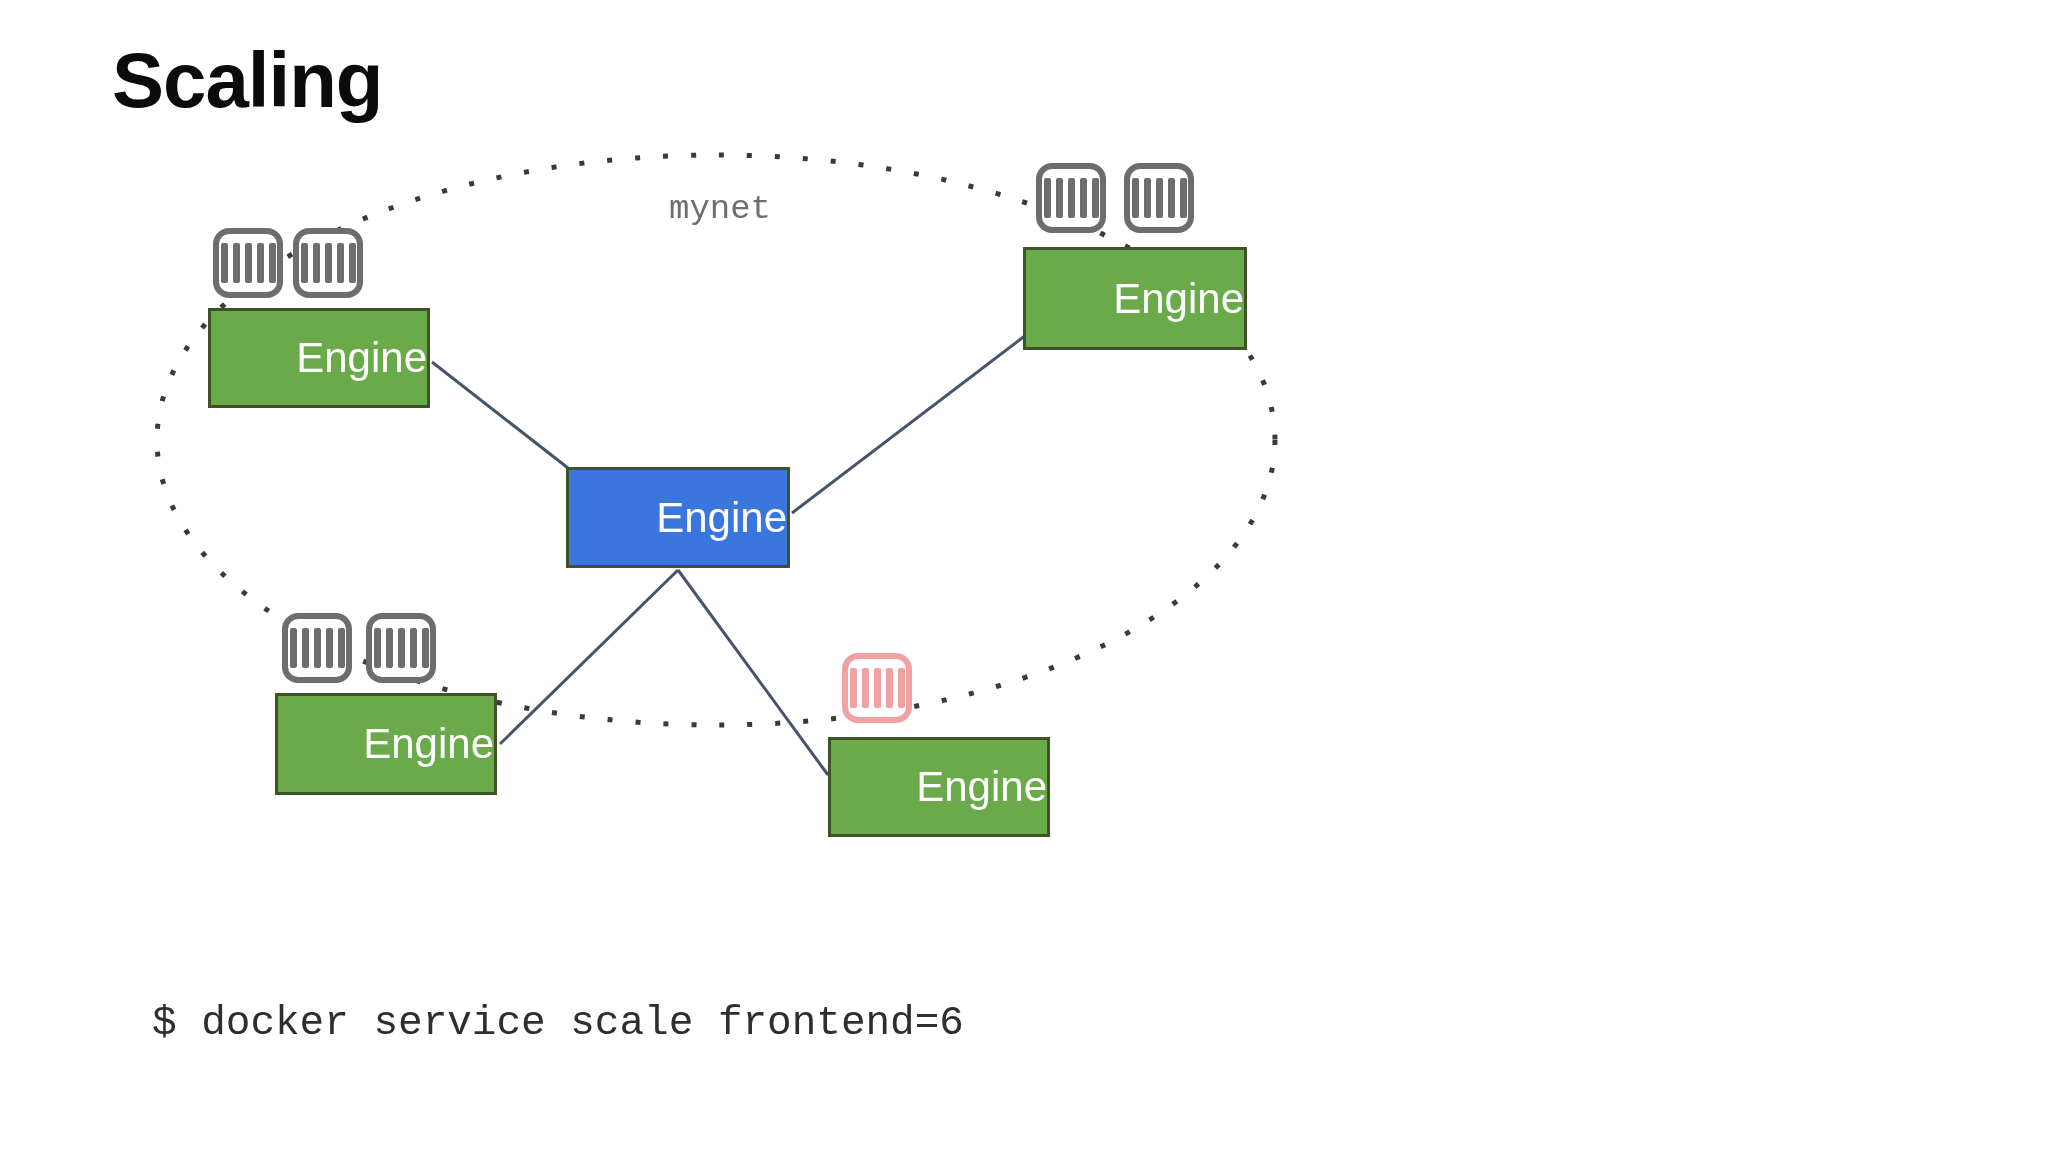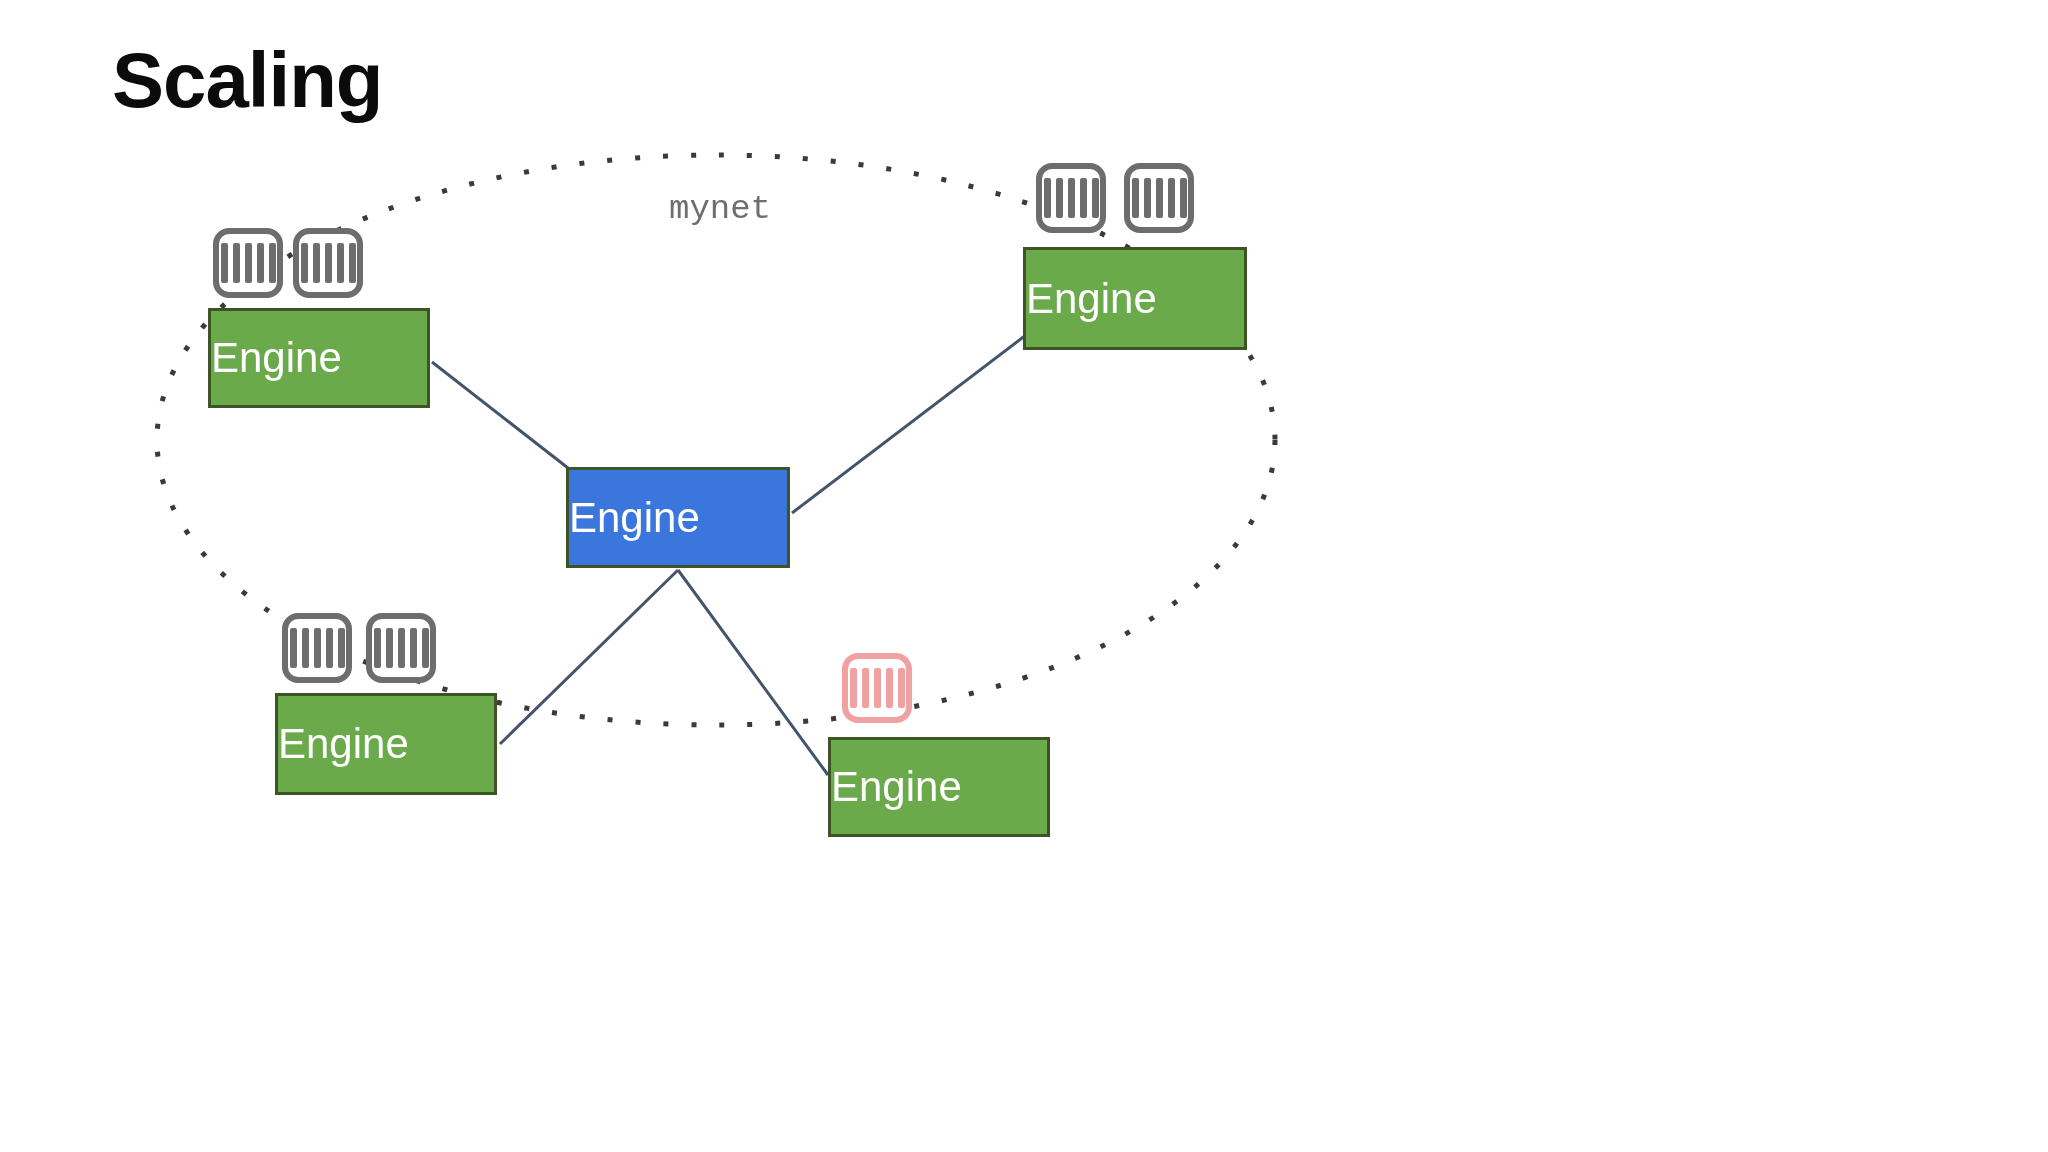--- a/index.html
+++ b/index.html
@@ -24,21 +24,21 @@
   .diagram{position:absolute;inset:0;}
   .links-svg{position:absolute;left:0;top:0;width:2048px;height:1152px;}
 
   .net-label{
     position:absolute;left:664px;top:162px;width:112px;text-align:center;
     font-family:"Liberation Mono",monospace;font-size:34px;color:#6e6e6e;margin-top:28px;
   }
 
   .node{position:absolute;}
   .engine-box{
-    position:absolute;display:flex;align-items:center;justify-content:flex-start;
+    position:absolute;display:flex;align-items:center;justify-content:flex-end;
     border:3px solid var(--box-border);
     color:#ffffff;font-size:42px;font-weight:400;
   }
   .engine-box.green{background:var(--engine-green);}
   .engine-box.blue{background:var(--engine-blue);}
 
   .box-tl{left:208px;top:308px;width:222px;height:100px;}
   .box-tr{left:1023px;top:247px;width:224px;height:103px;}
   .box-c {left:566px;top:467px;width:224px;height:101px;}
   .box-bl{left:275px;top:693px;width:222px;height:102px;}
@@ -169,14 +169,15 @@
             <span class="bar"></span>
           </div>
         </div>
       <div class="engine-box green box-bc">
         <span>Engine</span>
       </div>
     </div>
 
   </div>
 
+  <div class="terminal-command">$ docker service scale frontend=6</div>
 
 </div>
 
 </body></html>

